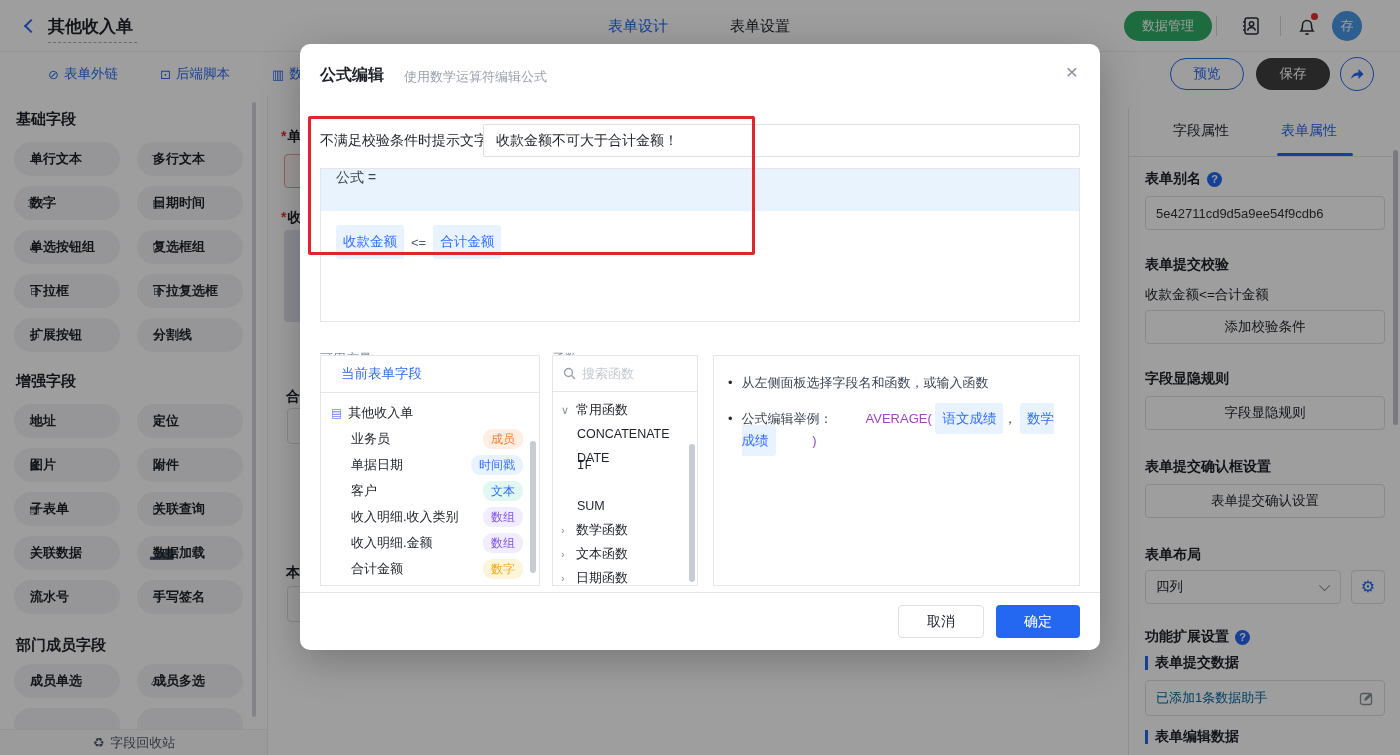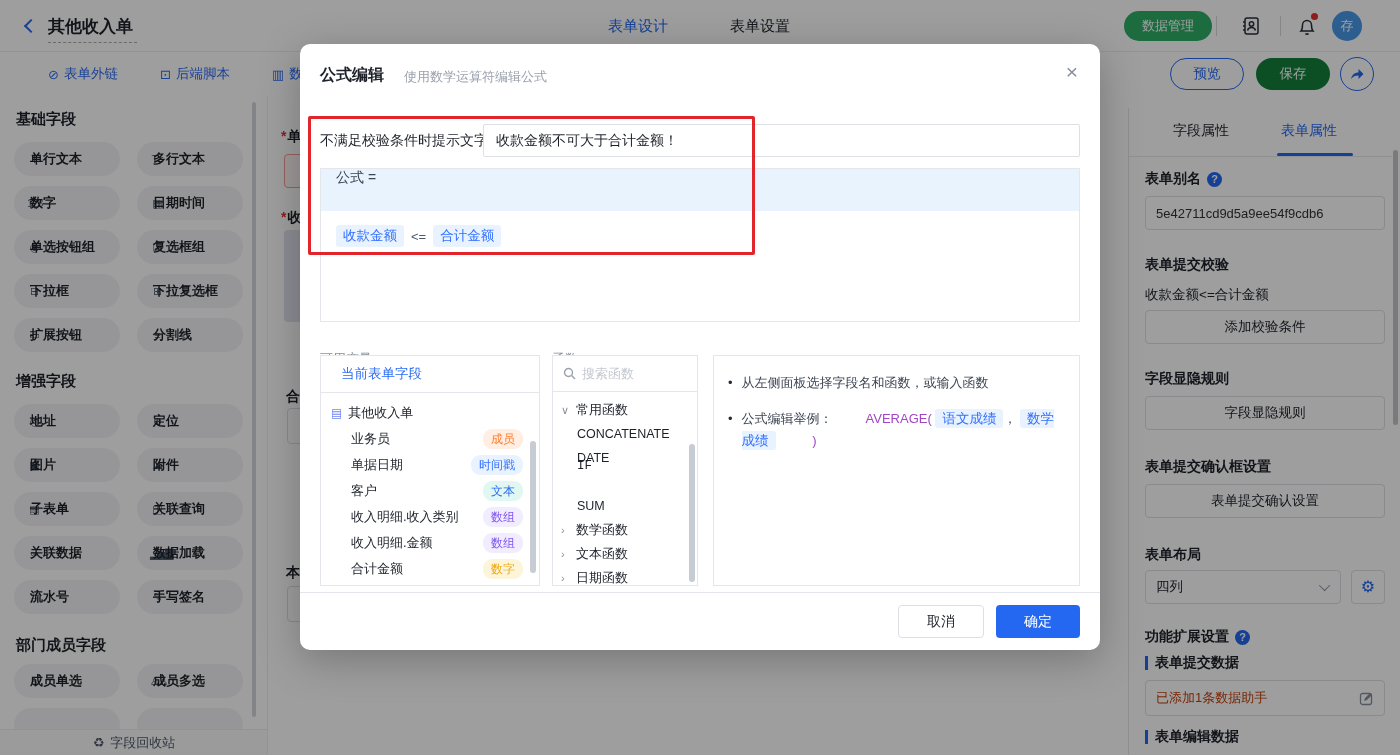--- a/index.html
+++ b/index.html
@@ -26,21 +26,21 @@
   #avatar { position:absolute; left:1332px; top:11px; width:30px; height:30px; border-radius:50%;
     background:#4798e8; color:#fff; font-size:13px; display:flex; align-items:center; justify-content:center; }
 
   
   #subbar { position:absolute; left:0; top:52px; width:1400px; height:44px; background:#fff; }
   .sub-link { position:absolute; top:13px; font-size:13.5px; color:#2b6bf3; display:flex; align-items:center; gap:5px; cursor:pointer; }
   .sub-link .li-glyph { font-size:13px; }
   #btn-preview { position:absolute; left:1170px; top:58px; width:74px; height:32px; border-radius:16px;
     border:1px solid #2468f2; background:#fff; color:#2468f2; font-size:13.5px; }
   #btn-save { position:absolute; left:1256px; top:58px; width:74px; height:32px; border-radius:16px;
-    border:none; background:#15803d; color:#fff; font-size:13.5px; }
+    border:none; background:#404040; color:#fff; font-size:13.5px; }
   #btn-share { position:absolute; left:1340px; top:57px; width:34px; height:34px; border-radius:50%;
     border:1px solid #2468f2; background:#fff; display:flex; align-items:center; justify-content:center; }
 
   
   #left-sidebar { position:absolute; left:0; top:96px; width:268px; height:659px; background:#fff;
     border-right:1px solid #ededed; overflow:hidden; }
   .sec-title { position:absolute; left:16px; font-size:15px; font-weight:bold; }
   .pill { position:absolute; width:106px; height:34px; border-radius:17px; background:#f2f3f5;
     display:flex; align-items:center; padding-left:13px; gap:6px; cursor:pointer; }
   .pill .p-icon { font-size:11px; color:#4e5969; min-width:14px; text-align:center; letter-spacing:-1px; }
@@ -74,39 +74,39 @@
     border-radius:4px; display:flex; align-items:center; justify-content:space-between; padding:0 10px;
     font-size:13.5px; cursor:pointer; background:#fff; }
   .sel-chev { width:8px; height:8px; border-left:1.5px solid #86909c; border-bottom:1.5px solid #86909c;
     transform:rotate(-45deg) translateY(-2px); }
   #gear-btn { position:absolute; left:222px; top:462px; width:34px; height:34px; border:1px solid #dcdfe6;
     border-radius:4px; background:#fff; color:#2468f2; font-size:16px; line-height:32px; text-align:center; }
   .sub-head { position:absolute; left:16px; font-size:14px; font-weight:bold; display:flex; align-items:center; gap:7px; }
   .blue-bar { width:3px; height:14px; background:#2468f2; display:inline-block; }
   .assist-box { position:absolute; left:16px; top:572px; width:240px; height:36px; border:1px solid #dcdfe6;
     border-radius:4px; display:flex; align-items:center; justify-content:space-between; padding:0 10px;
-    font-size:13px; color:#c2410c; }
+    font-size:13px; color:#0369a1; }
   #partial-box { position:absolute; left:16px; top:650px; width:240px; height:30px; border:1px solid #dcdfe6; border-radius:4px; }
   #win-scroll { position:absolute; left:1393px; top:150px; width:5px; height:275px; border-radius:3px; background:#c4c6ca; }
 
   
   #overlay { position:absolute; inset:0; background:rgba(0,0,0,0.38); z-index:50; }
   #modal { position:absolute; left:300px; top:44px; width:800px; height:606px; background:#fff;
     border-radius:10px; box-shadow:0 10px 40px rgba(0,0,0,.25); z-index:60; }
   #modal-title { position:absolute; left:20px; top:21px; font-size:16px; font-weight:bold; }
   #modal-subtitle { position:absolute; left:104px; top:24px; font-size:13px; color:#9aa1ad; }
   #modal-close { position:absolute; right:22px; top:16px; font-size:21px; color:#86909c; cursor:pointer; }
   #prompt-label { position:absolute; left:20px; top:88px; font-size:14px; }
   #prompt-input { position:absolute; left:183px; top:80px; width:597px; height:33px; border:1px solid #dcdfe6;
     border-radius:2px; font-size:14px; padding:0 12px; color:#1d2129; font-family:inherit; }
   #formula-panel { position:absolute; left:20px; top:124px; width:760px; height:154px; border:1px solid #e5e6eb; }
   #formula-head { position:absolute; left:0; top:0; width:100%; height:42px; background:#e8f3fd;
     display:flex; align-items:flex-start; padding-left:15px; font-size:14px; color:#3c4553; }
   #formula-body { position:absolute; left:15px; top:56px; display:flex; align-items:center; gap:7px; font-size:13.5px; }
-  .chip { background:#e8f3ff; color:#3370ff; padding:2px 7px; border-radius:3px; font-size:13.5px; }
+  .chip { background:#e8f3ff; color:#3370ff; padding:8px 7px; border-radius:3px; font-size:13.5px; }
   .op { color:#4e5969; font-size:13px; }
   .panel-label { position:absolute; top:306px; font-size:13px; color:#86909c; }
   .sub-panel { position:absolute; top:311px; height:231px; border:1px solid #e5e6eb; background:#fff; overflow:hidden; }
   #vars-panel { left:20px; width:220px; }
   #vars-tabrow { position:absolute; left:0; top:0; width:100%; height:37px; border-bottom:1px solid #e5e6eb; }
   #vars-tab { position:absolute; left:20px; top:9px; font-size:13.5px; color:#2b6bf3; cursor:pointer; }
   .tree-row { position:absolute; left:0; width:100%; height:26px; display:flex; align-items:center; }
   .tree-root-row { padding-left:10px; gap:6px; font-size:13px; }
   .doc-icon { color:#7086f5; font-size:12px; }
   .var-row { padding-left:30px; font-size:13px; }

